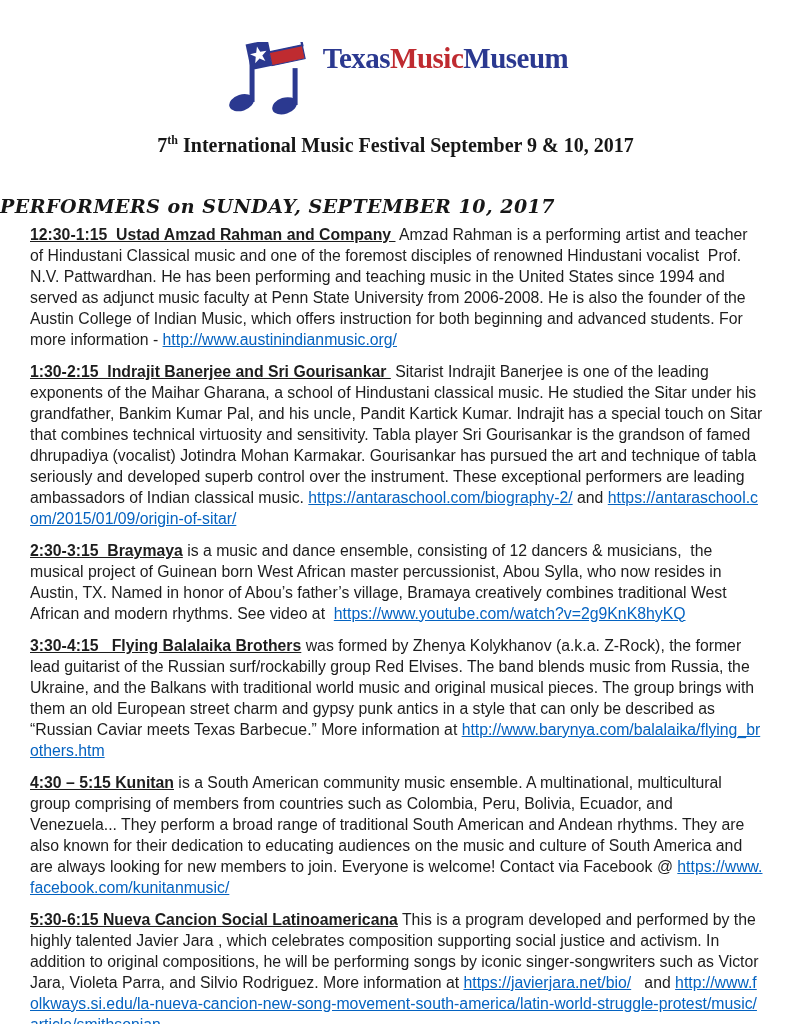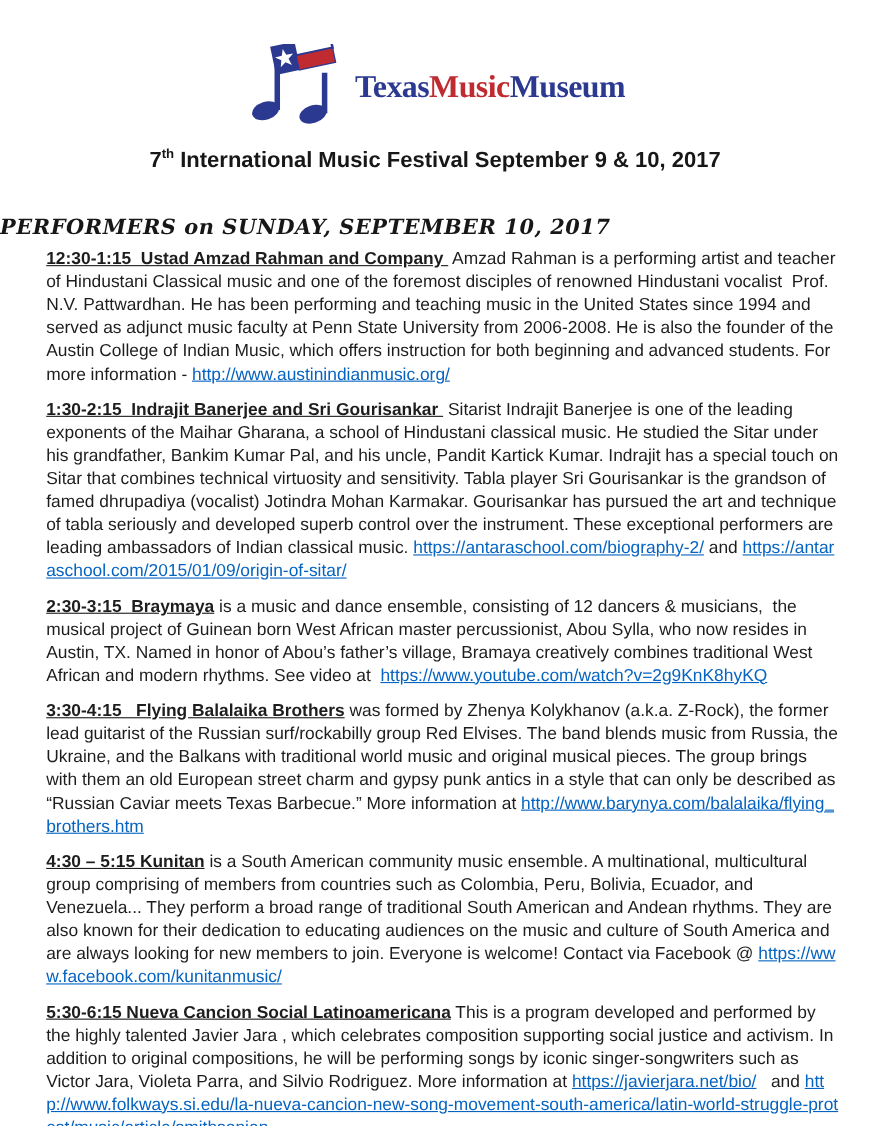--- a/index.html
+++ b/index.html
@@ -8,35 +8,34 @@
     width: 791px;
     min-height: 1024px;
     font-family: "Liberation Sans", sans-serif;
     color: #1d1d1d;
     margin: 0 auto;
   }
   .logo {
     margin-top: 42px;
     display: flex;
     justify-content: center;
-    align-items: center;
     gap: 0;
     height: 74px;
   }
   .logo-text {
     font-family: "Liberation Serif", serif;
     font-weight: bold;
     font-size: 29px;
     letter-spacing: -0.5px;
     white-space: nowrap;
   }
   .page-title {
     margin-top: 12px;
     text-align: center;
-    font-family: Liberation Sans, sans-serif;
+    font-family: Liberation Serif, serif;
     font-weight: bold;
     font-size: 20px;
     line-height: 24px;
     color: #171717;
   }
   .page-title sup { font-size: 12px; }
   .subtitle {
     margin-top: 36px;
     text-align: left;
     font-family: "DejaVu Serif", serif;
@@ -44,21 +43,21 @@
     font-weight: bold;
     font-size: 19px;
     line-height: 26px;
     letter-spacing: 0.5px;
     color: #171717;
   }
   .content {
     padding: 5px 28px 0 30px;
   }
   p.entry {
-    margin: 0 0 11px 12px;
+    margin: 0 0 11px 0;
     font-size: 15.8px;
     line-height: 21px;
     white-space: pre-wrap;
     text-align: left;
   }
   .entry-heading {
     font-weight: bold;
     text-decoration: underline;
   }
   a.perf-link {

